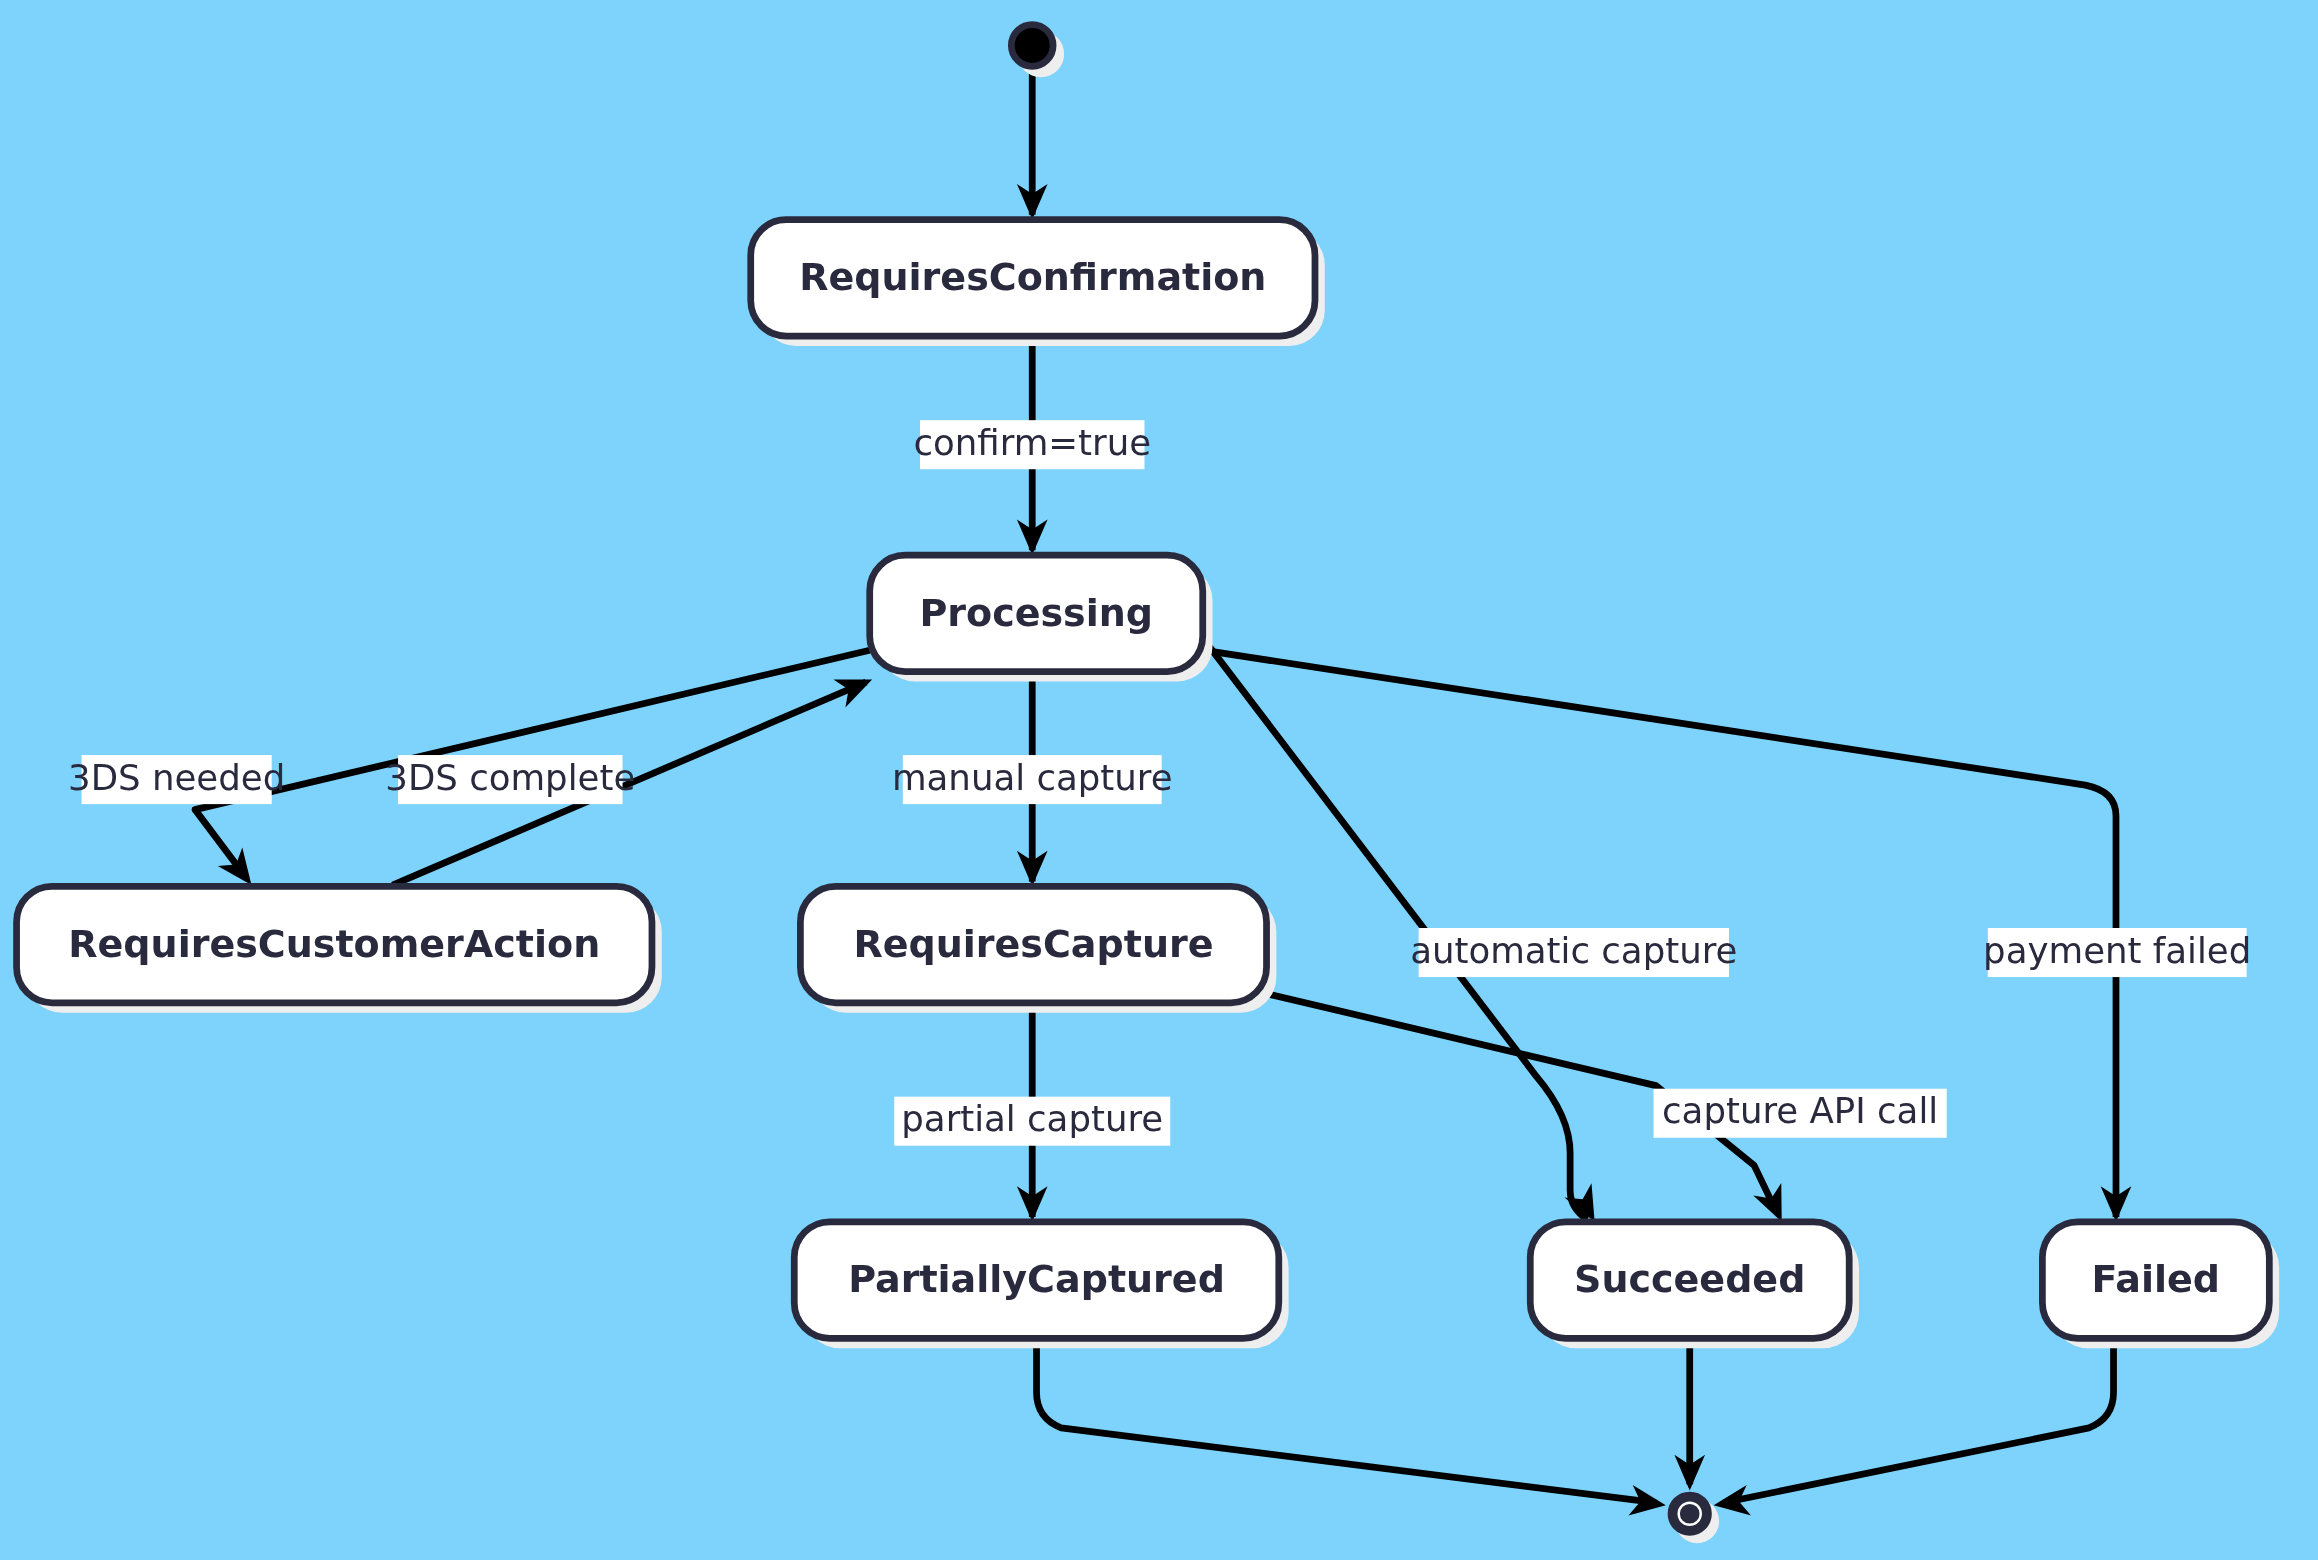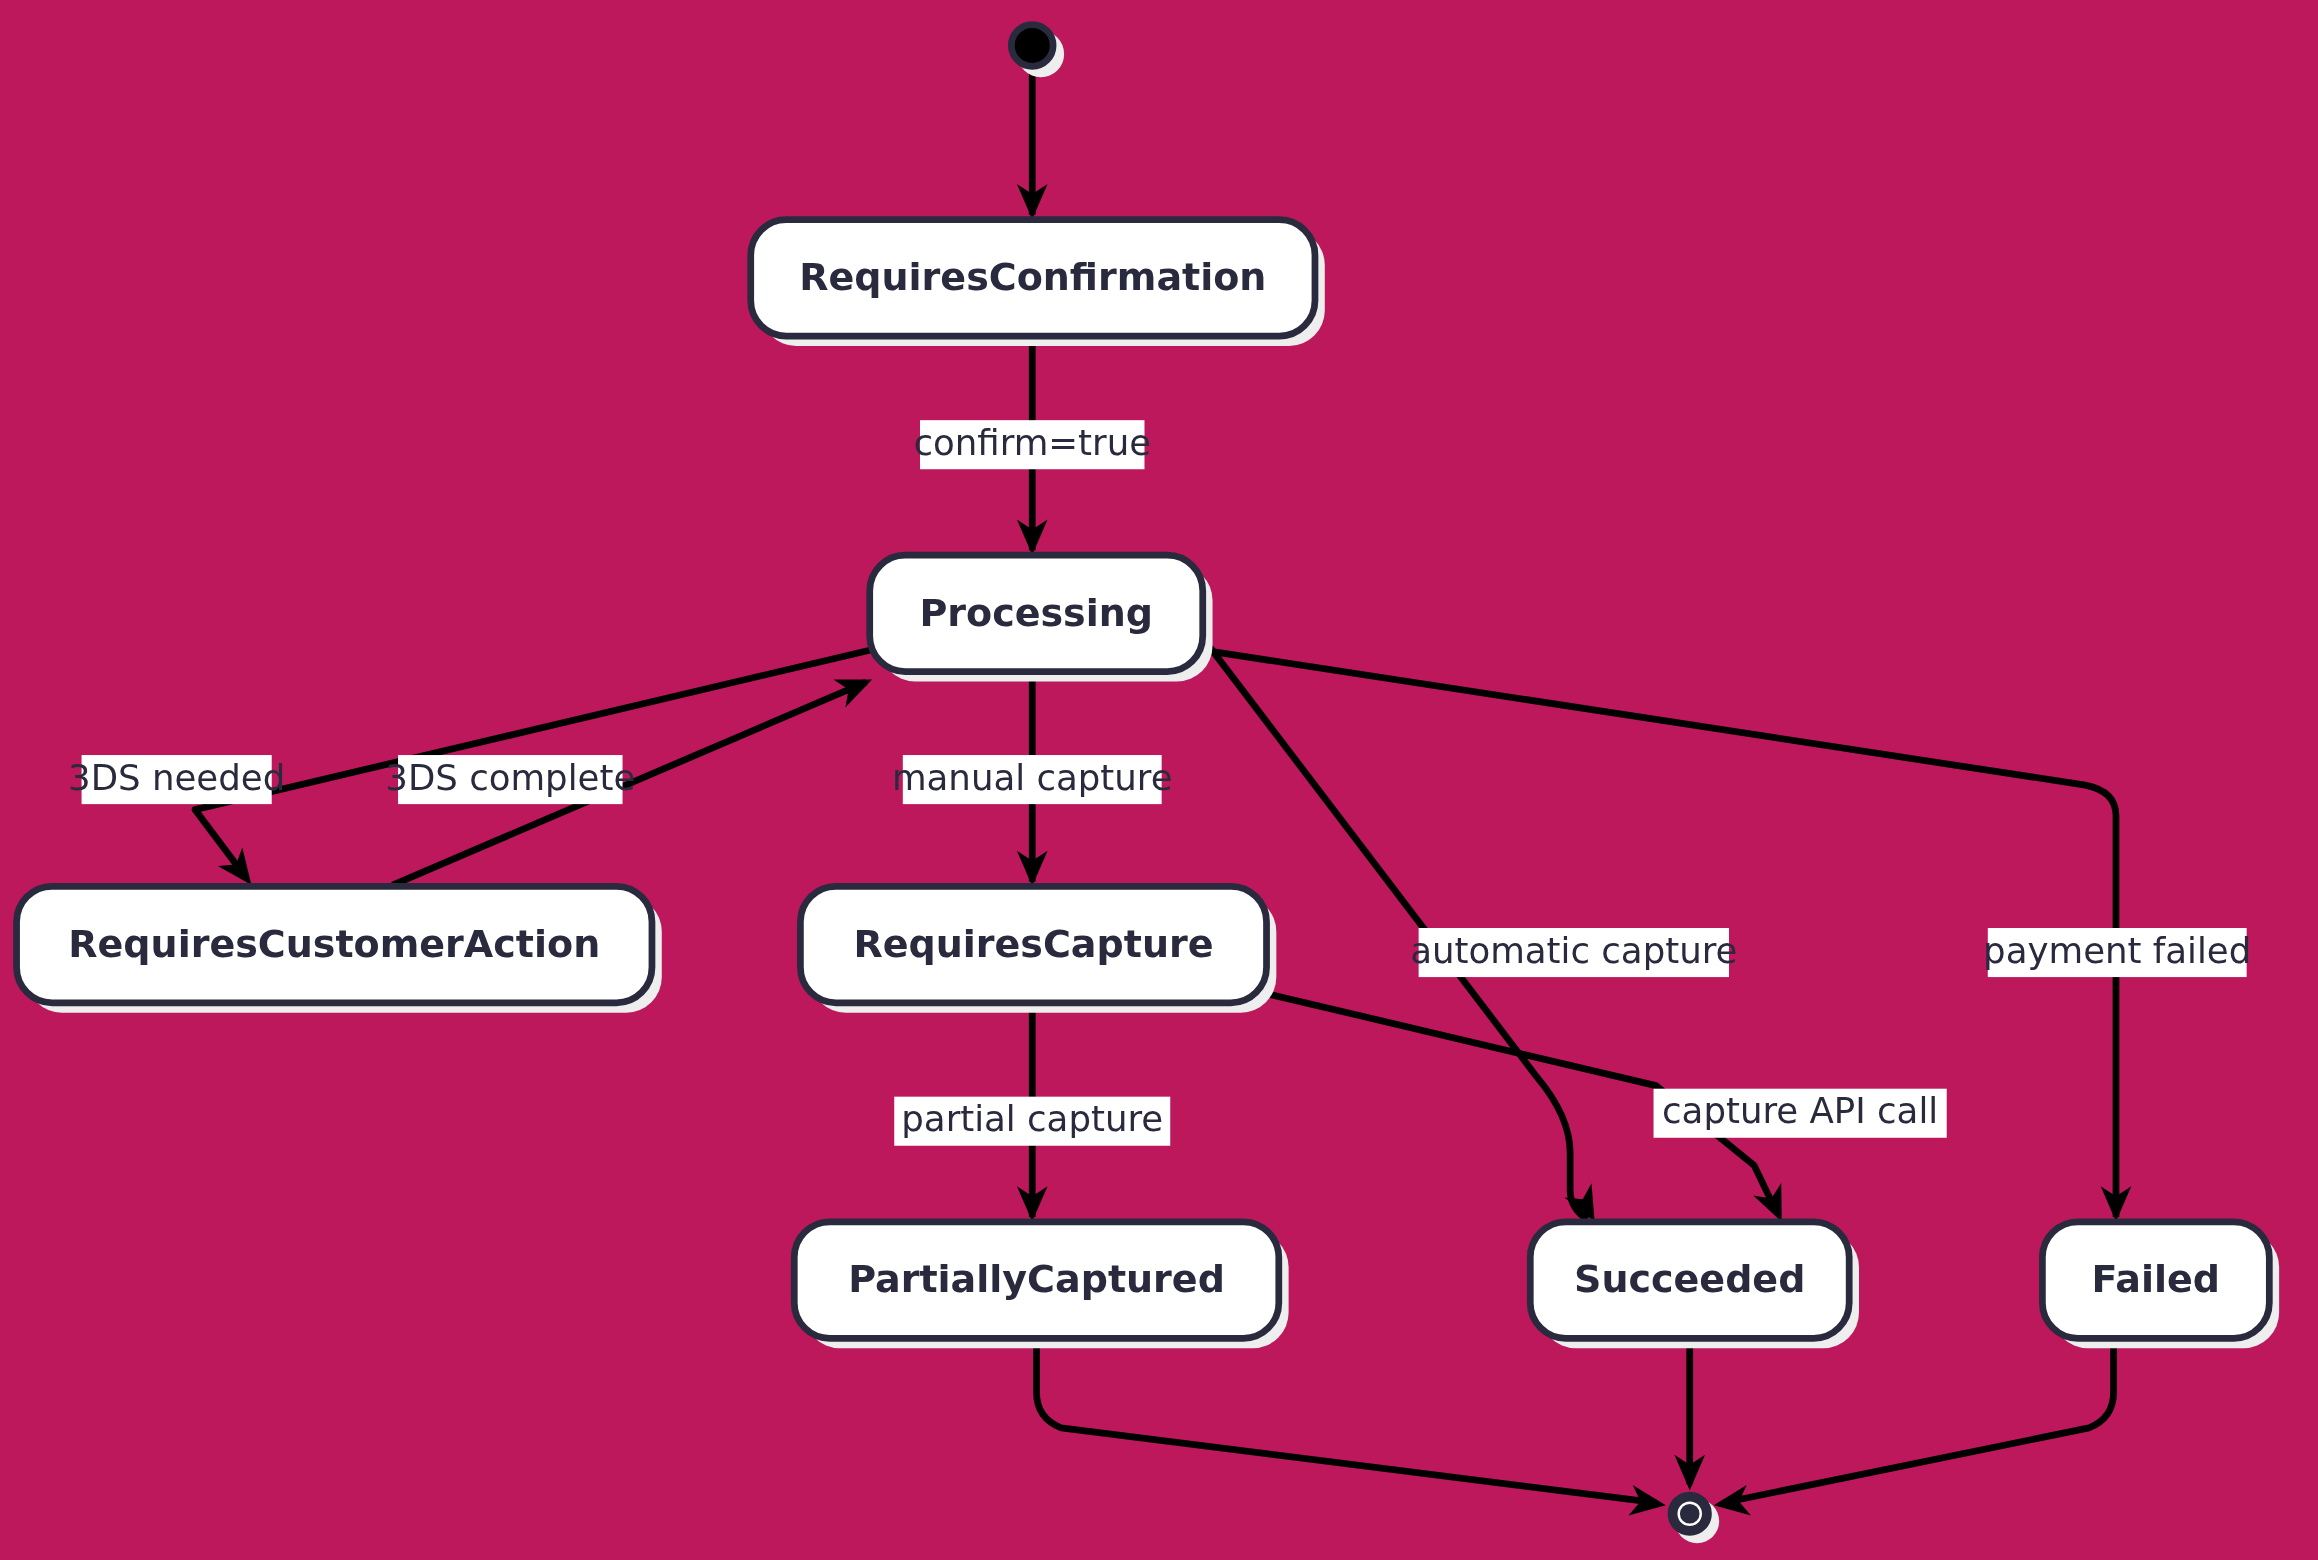--- a/index.html
+++ b/index.html
@@ -11,21 +11,21 @@
   body {
     width: 2319px;
     height: 1561px;
     overflow: hidden;
     font-family: "DejaVu Sans", sans-serif;
   }
   #diagram-root {
     position: relative;
     width: 2319px;
     height: 1561px;
-    background: #be185d;
+    background: #7dd3fc;
   }
   svg.diagram-canvas {
     position: absolute;
     top: 0;
     left: 0;
     width: 2319px;
     height: 1561px;
     display: block;
   }
   .state-shadow {

